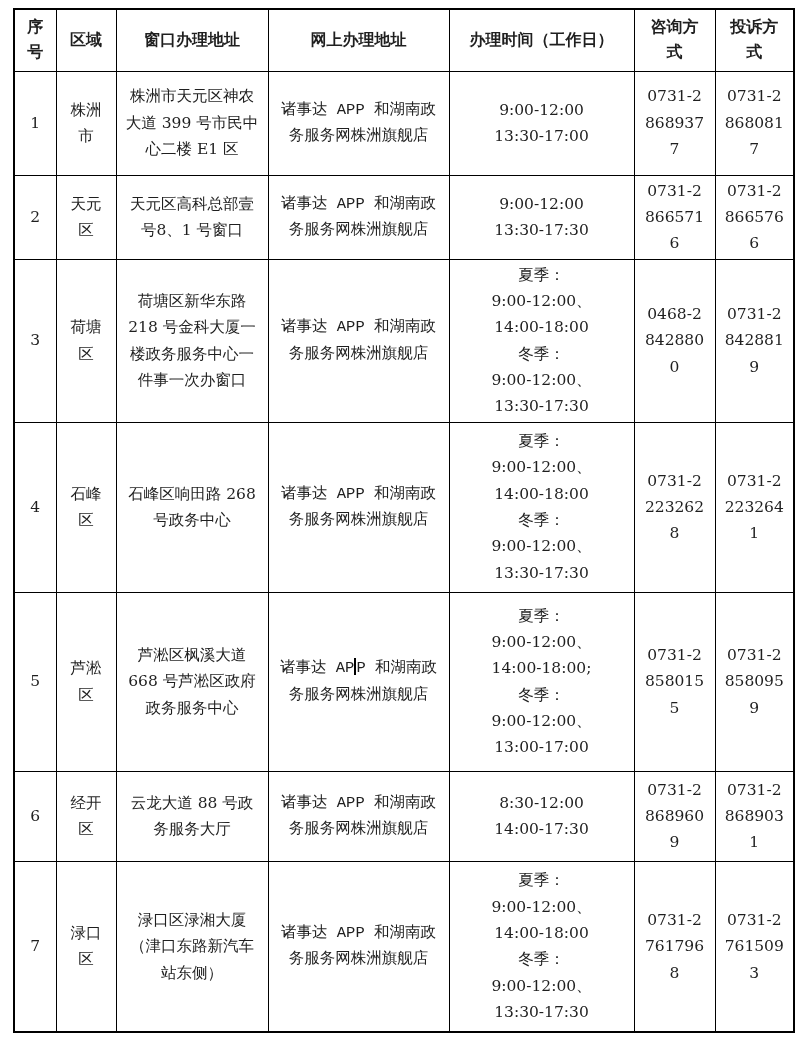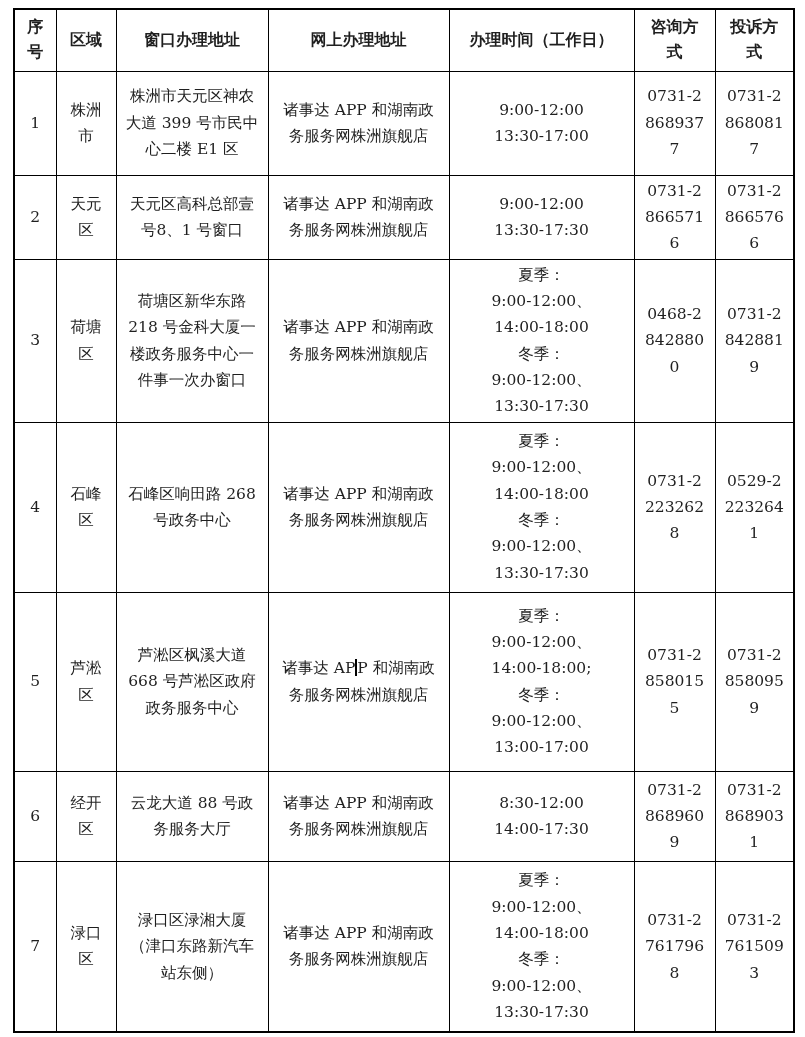--- a/index.html
+++ b/index.html
@@ -44,21 +44,21 @@
   }
   col.w-index    { width: 42px; }
   col.w-region   { width: 60px; }
   col.w-window   { width: 152px; }
   col.w-online   { width: 181px; }
   col.w-hours    { width: 185px; }
   col.w-consult  { width: 81px; }
   col.w-complaint{ width: 79px; }
 
   td.col-window_address  { padding: 2px 13px; }
-  td.col-online_address  { padding: 2px 11px; }
+  td.col-online_address  { padding: 2px 11px; font-family: Liberation Mono, monospace; }
   td.col-consult_phone,
   td.col-complaint_phone { word-break: break-all; padding: 2px 9px; }
 
   thead tr { height: 62px; }
   tbody tr:nth-child(1) { height: 104px; }
   tbody tr:nth-child(2) { height: 83px; }
   tbody tr:nth-child(3) { height: 160px; }
   tbody tr:nth-child(4) { height: 170px; }
   tbody tr:nth-child(5) { height: 179px; }
   tbody tr:nth-child(6) { height: 90px; }
@@ -140,21 +140,21 @@
           <td class="col-region">石峰区</td>
           <td class="col-window_address">石峰区响田路 268 号政务中心</td>
           <td class="col-online_address">诸事达 APP 和湖南政务服务网株洲旗舰店</td>
           <td class="col-hours">夏季：
 9:00-12:00、
 14:00-18:00
 冬季：
 9:00-12:00、
 13:30-17:30</td>
           <td class="col-consult_phone">0731-22232628</td>
-          <td class="col-complaint_phone">0529-22232641</td>
+          <td class="col-complaint_phone">0731-22232641</td>
         </tr>
         <tr>
           <td class="col-index">5</td>
           <td class="col-region">芦淞区</td>
           <td class="col-window_address">芦淞区枫溪大道668 号芦淞区政府政务服务中心</td>
           <td class="col-online_address">诸事达 AP<span class="caret"></span>P 和湖南政务服务网株洲旗舰店</td>
           <td class="col-hours">夏季：
 9:00-12:00、
 14:00-18:00;
 冬季：

